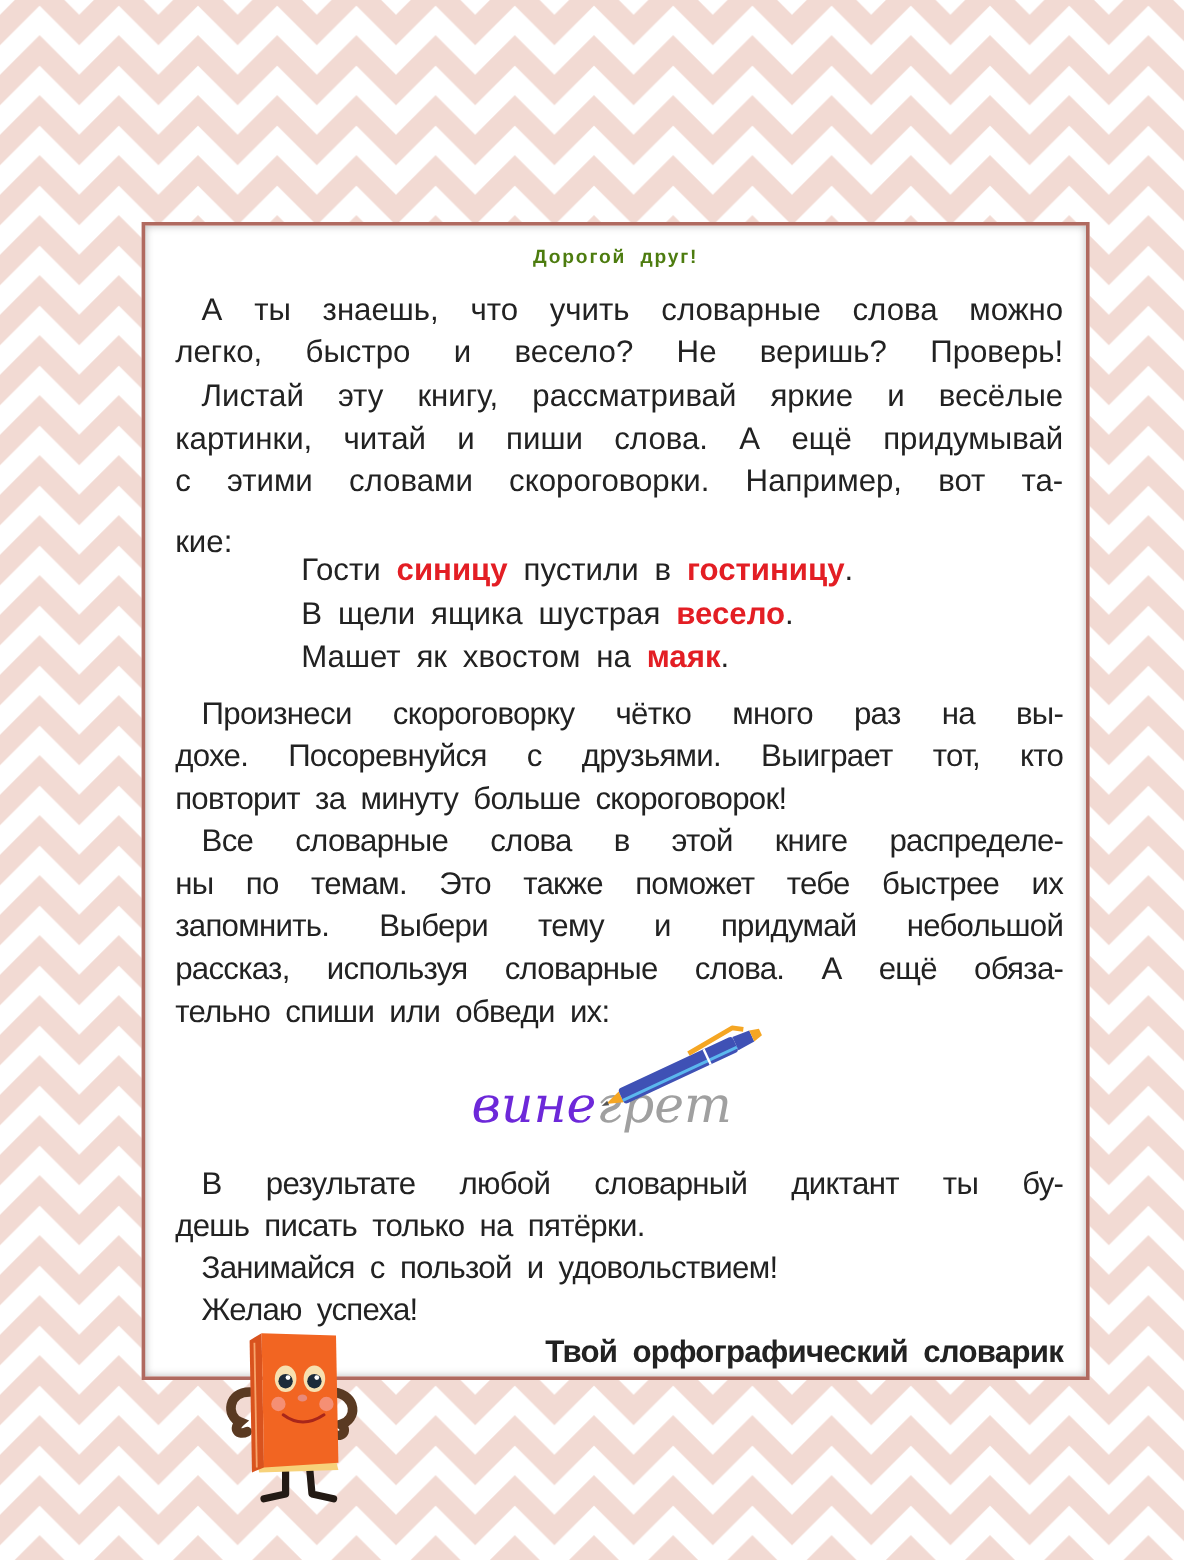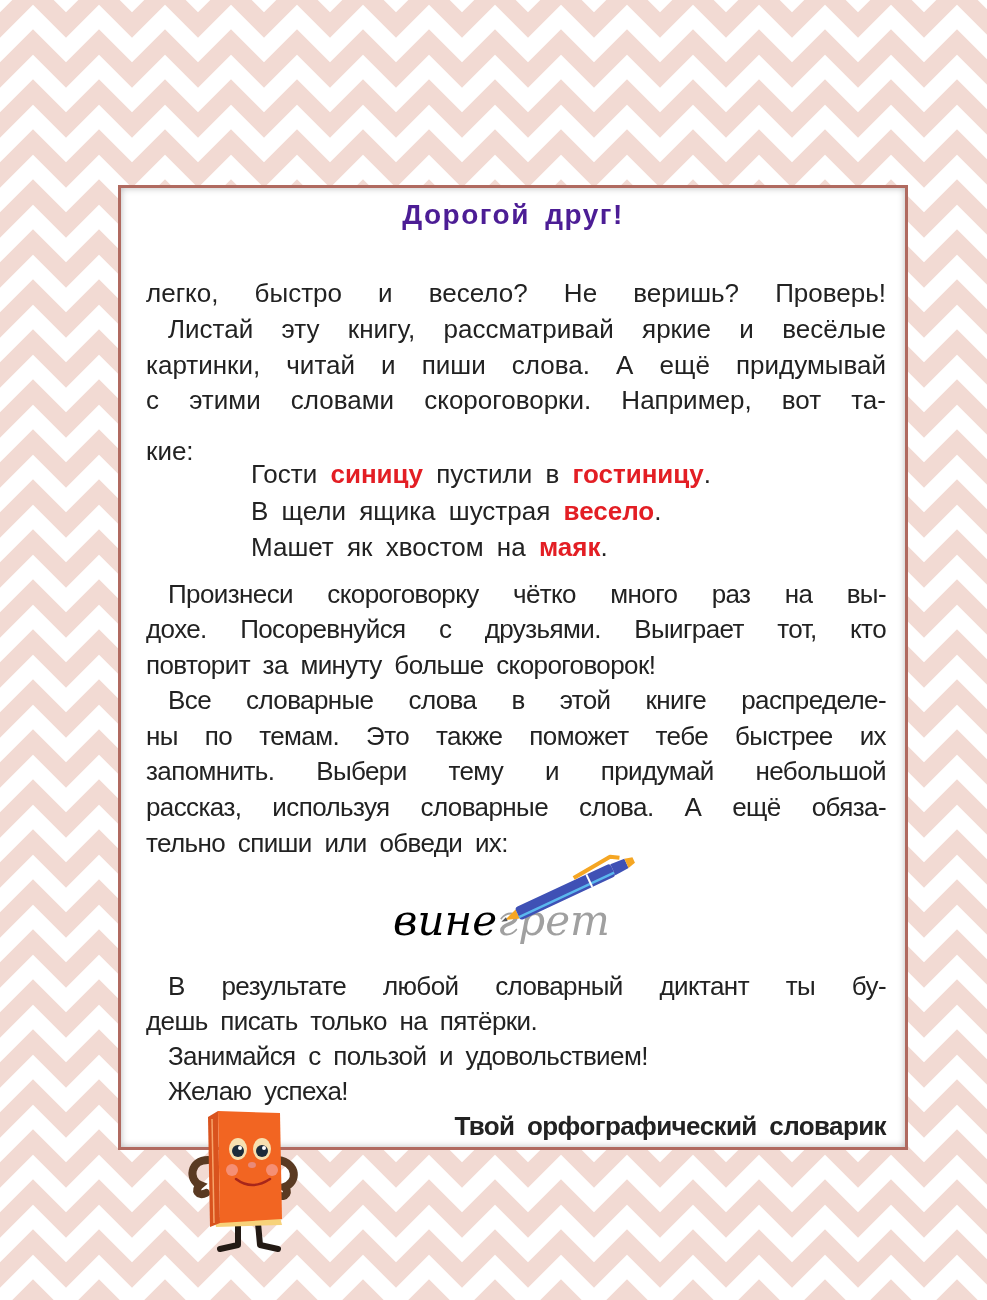--- a/index.html
+++ b/index.html
@@ -11,40 +11,40 @@
     .chevron-bg { position: absolute; left: 0; top: 0; width: 987px; height: 1300px; }
     .card {
       position: absolute; left: 118px; top: 185px; width: 790px; height: 965px;
       box-sizing: border-box;
       background: #ffffff;
       border: 3px solid #b06a60;
       box-shadow: inset 0 0 7px rgba(0,0,0,0.28);
     }
     .title {
       position: absolute; left: 0; width: 100%; top: 12px; text-align: center;
-      color: #4c1d95; font-weight: bold; font-size: 28px; letter-spacing: 1.5px; word-spacing: 6px;
+      color: #4d7c0f; font-weight: bold; font-size: 16px; letter-spacing: 1.5px; word-spacing: 6px;
       line-height: 30px;
     }
     .line {
       position: absolute; left: 25px; width: 740px; height: 36px;
       font-size: 26px; line-height: 36px; color: #222222; white-space: nowrap;
       text-align: justify; text-align-last: justify;
     }
     .line.indent { left: 47px; width: 718px; }
     .line.left { text-align: left; text-align-last: left; word-spacing: 6px; }
     .line.twister { left: 130px; width: auto; text-align: right; text-align-last: left; word-spacing: 6px; }
     .line.right { text-align: right; text-align-last: right; word-spacing: 6px; font-weight: bold; }
     .line.narrow { letter-spacing: -0.6px; }
     .hl { color: #e31e24; font-weight: bold; }
     .handwriting {
       position: absolute; left: 272px; top: 708px;
       font-family: "DejaVu Serif", serif; font-style: italic; font-size: 42px; line-height: 50px;
       white-space: nowrap;
     }
-    .hw-written { color: #000000; margin-top: 17px; }
+    .hw-written { color: #6d28d9; margin-top: 17px; }
     .hw-traced { color: #a0a0a0; }
     .pen { position: absolute; left: 495px; top: 845px; width: 160px; height: 85px; }
     .mascot { position: absolute; left: 180px; top: 1105px; width: 125px; height: 150px; }
   </style>
 </head>
 <body>
 
 <svg class="chevron-bg" width="987" height="1300" xmlns="http://www.w3.org/2000/svg">
   <defs>
     <pattern id="chev" x="0" y="0" width="66" height="50" patternUnits="userSpaceOnUse">
@@ -52,20 +52,21 @@
       <polyline points="-33,42 0,75 33,42 66,75 99,42" fill="none" stroke="#f2dad3" stroke-width="18"></polyline>
       <polyline points="-33,-58 0,-25 33,-58 66,-25 99,-58" fill="none" stroke="#f2dad3" stroke-width="18"></polyline>
     </pattern>
   </defs>
   <rect x="0" y="0" width="987" height="1300" fill="url(#chev)"></rect>
 </svg>
 
 <div class="card">
   <div class="title">Дорогой друг!</div>
 
+  <div class="line indent" style="top:52px">А ты знаешь, что учить словарные слова можно</div>
   <div class="line" style="top:87px">легко, быстро и весело? Не веришь? Проверь!</div>
 
   <div class="line indent" style="top:123px">Листай эту книгу, рассматривай яркие и весёлые</div>
   <div class="line" style="top:159px">картинки, читай и пиши слова. А ещё придумывай</div>
   <div class="line" style="top:194px">с этими словами скороговорки. Например, вот та-</div>
   <div class="line left" style="top:245px">кие:</div>
 
   <div class="line twister" style="top:268px">
     <span>Гости </span><span class="hl">синицу</span><span> пустили в </span><span class="hl">гостиницу</span><span>.</span>
   </div>

